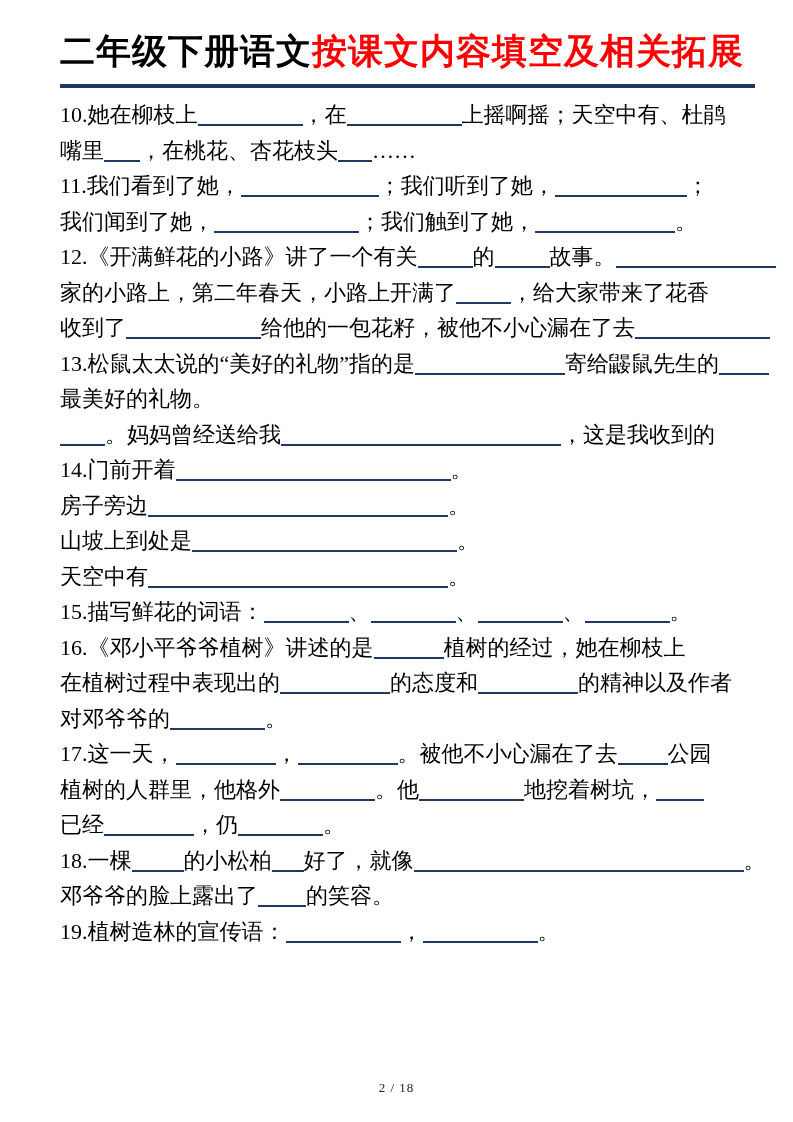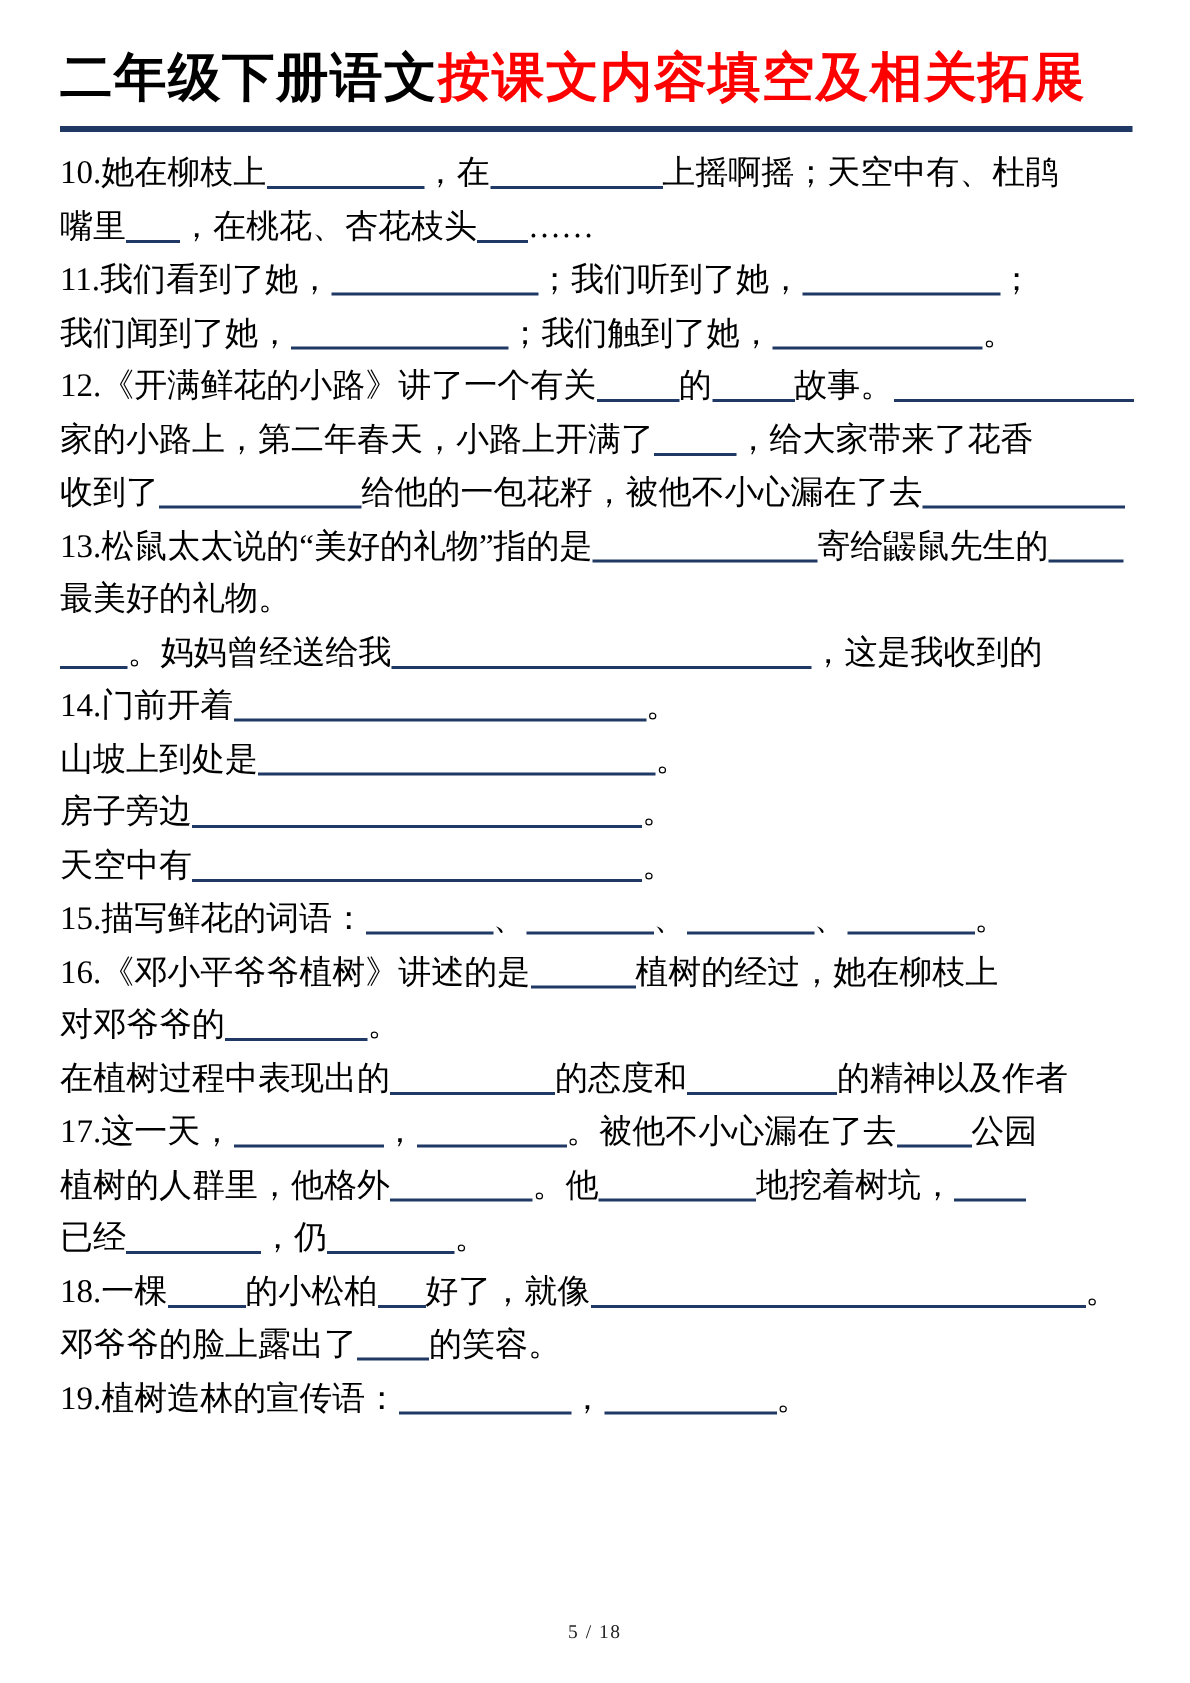--- a/index.html
+++ b/index.html
@@ -6,21 +6,21 @@
   html, body { background: #ffffff; }
   body {
     width: 793px; height: 1122px;
     font-family: "Liberation Serif", serif;
     color: #000;
     position: relative;
     overflow: hidden;
   }
   .page {
     width: 793px; height: 1122px;
-    padding: 28px 38px 0 40px;
+    padding: 28px 38px 0 60px;
     position: relative;
   }
   .title-row {
     font-size: 35px;
     font-weight: bold;
     letter-spacing: 1px;
     white-space: nowrap;
     padding-bottom: 9px;
     border-bottom: 4px solid var(--line-color, #1f3864);
   }
@@ -67,30 +67,30 @@
       <div class="line"><span class="seg">嘴里</span><span class="blank" style="width: 36px;"></span><span class="seg">，在桃花、杏花枝头</span><span class="blank" style="width: 34px;"></span><span class="seg">……</span></div>
       <div class="line"><span class="seg">11.我们看到了她，</span><span class="blank" style="width: 138px;"></span><span class="seg">；我们听到了她，</span><span class="blank" style="width: 132px;"></span><span class="seg">；</span></div>
       <div class="line"><span class="seg">我们闻到了她，</span><span class="blank" style="width: 145px;"></span><span class="seg">；我们触到了她，</span><span class="blank" style="width: 140px;"></span><span class="seg">。</span></div>
       <div class="line"><span class="seg">12.</span><span class="seg bold">《开满鲜花的小路》</span><span class="seg">讲了一个有关</span><span class="blank" style="width: 55px;"></span><span class="seg">的</span><span class="blank" style="width: 55px;"></span><span class="seg">故事。</span><span class="blank" style="width: 160px;"></span></div>
       <div class="line"><span class="seg">家的小路上，第二年春天，小路上开满了</span><span class="blank" style="width: 55px;"></span><span class="seg">，给大家带来了花香</span></div>
       <div class="line"><span class="seg">收到了</span><span class="blank" style="width: 135px;"></span><span class="seg">给他的一包花籽，被他不小心漏在了去</span><span class="blank" style="width: 135px;"></span></div>
       <div class="line"><span class="seg">13.松鼠太太说的“美好的礼物”指的是</span><span class="blank" style="width: 150px;"></span><span class="seg">寄给鼹鼠先生的</span><span class="blank" style="width: 50px;"></span></div>
       <div class="line"><span class="seg">最美好的礼物。</span></div>
       <div class="line"><span class="blank" style="width: 45px;"></span><span class="seg">。妈妈曾经送给我</span><span class="blank" style="width: 280px;"></span><span class="seg">，这是我收到的</span></div>
       <div class="line"><span class="seg">14.门前开着</span><span class="blank" style="width: 275px;"></span><span class="seg">。</span></div>
+      <div class="line"><span class="seg">房子旁边</span><span class="blank" style="width: 300px;"></span><span class="seg">。</span></div>
       <div class="line"><span class="seg">山坡上到处是</span><span class="blank" style="width: 265px;"></span><span class="seg">。</span></div>
-      <div class="line"><span class="seg">房子旁边</span><span class="blank" style="width: 300px;"></span><span class="seg">。</span></div>
       <div class="line"><span class="seg">天空中有</span><span class="blank" style="width: 300px;"></span><span class="seg">。</span></div>
       <div class="line"><span class="seg">15.描写鲜花的词语：</span><span class="blank" style="width: 85px;"></span><span class="seg">、</span><span class="blank" style="width: 85px;"></span><span class="seg">、</span><span class="blank" style="width: 85px;"></span><span class="seg">、</span><span class="blank" style="width: 85px;"></span><span class="seg">。</span></div>
       <div class="line"><span class="seg">16.</span><span class="seg bold">《邓小平爷爷植树》</span><span class="seg">讲述的是</span><span class="blank" style="width: 70px;"></span><span class="seg">植树的经过，她在柳枝上</span></div>
+      <div class="line"><span class="seg">在植树过程中表现出的</span><span class="blank" style="width: 110px;"></span><span class="seg">的态度和</span><span class="blank" style="width: 100px;"></span><span class="seg">的精神以及作者</span></div>
       <div class="line"><span class="seg">对邓爷爷的</span><span class="blank" style="width: 95px;"></span><span class="seg">。</span></div>
-      <div class="line"><span class="seg">在植树过程中表现出的</span><span class="blank" style="width: 110px;"></span><span class="seg">的态度和</span><span class="blank" style="width: 100px;"></span><span class="seg">的精神以及作者</span></div>
       <div class="line"><span class="seg">17.这一天，</span><span class="blank" style="width: 100px;"></span><span class="seg">，</span><span class="blank" style="width: 100px;"></span><span class="seg">。被他不小心漏在了去</span><span class="blank" style="width: 50px;"></span><span class="seg">公园</span></div>
       <div class="line"><span class="seg">植树的人群里，他格外</span><span class="blank" style="width: 95px;"></span><span class="seg">。他</span><span class="blank" style="width: 105px;"></span><span class="seg">地挖着树坑，</span><span class="blank" style="width: 48px;"></span></div>
       <div class="line"><span class="seg">已经</span><span class="blank" style="width: 90px;"></span><span class="seg">，仍</span><span class="blank" style="width: 85px;"></span><span class="seg">。</span></div>
       <div class="line"><span class="seg">18.一棵</span><span class="blank" style="width: 52px;"></span><span class="seg">的小松柏</span><span class="blank" style="width: 32px;"></span><span class="seg">好了，就像</span><span class="blank" style="width: 330px;"></span><span class="seg">。</span></div>
       <div class="line"><span class="seg">邓爷爷的脸上露出了</span><span class="blank" style="width: 48px;"></span><span class="seg">的笑容。</span></div>
       <div class="line"><span class="seg">19.植树造林的宣传语：</span><span class="blank" style="width: 115px;"></span><span class="seg">，</span><span class="blank" style="width: 115px;"></span><span class="seg">。</span></div>
     </main>
 
-  <footer class="footer">5 / 18</footer>
+  <footer class="footer">2 / 18</footer>
 
 </div>
 
 </body></html>

